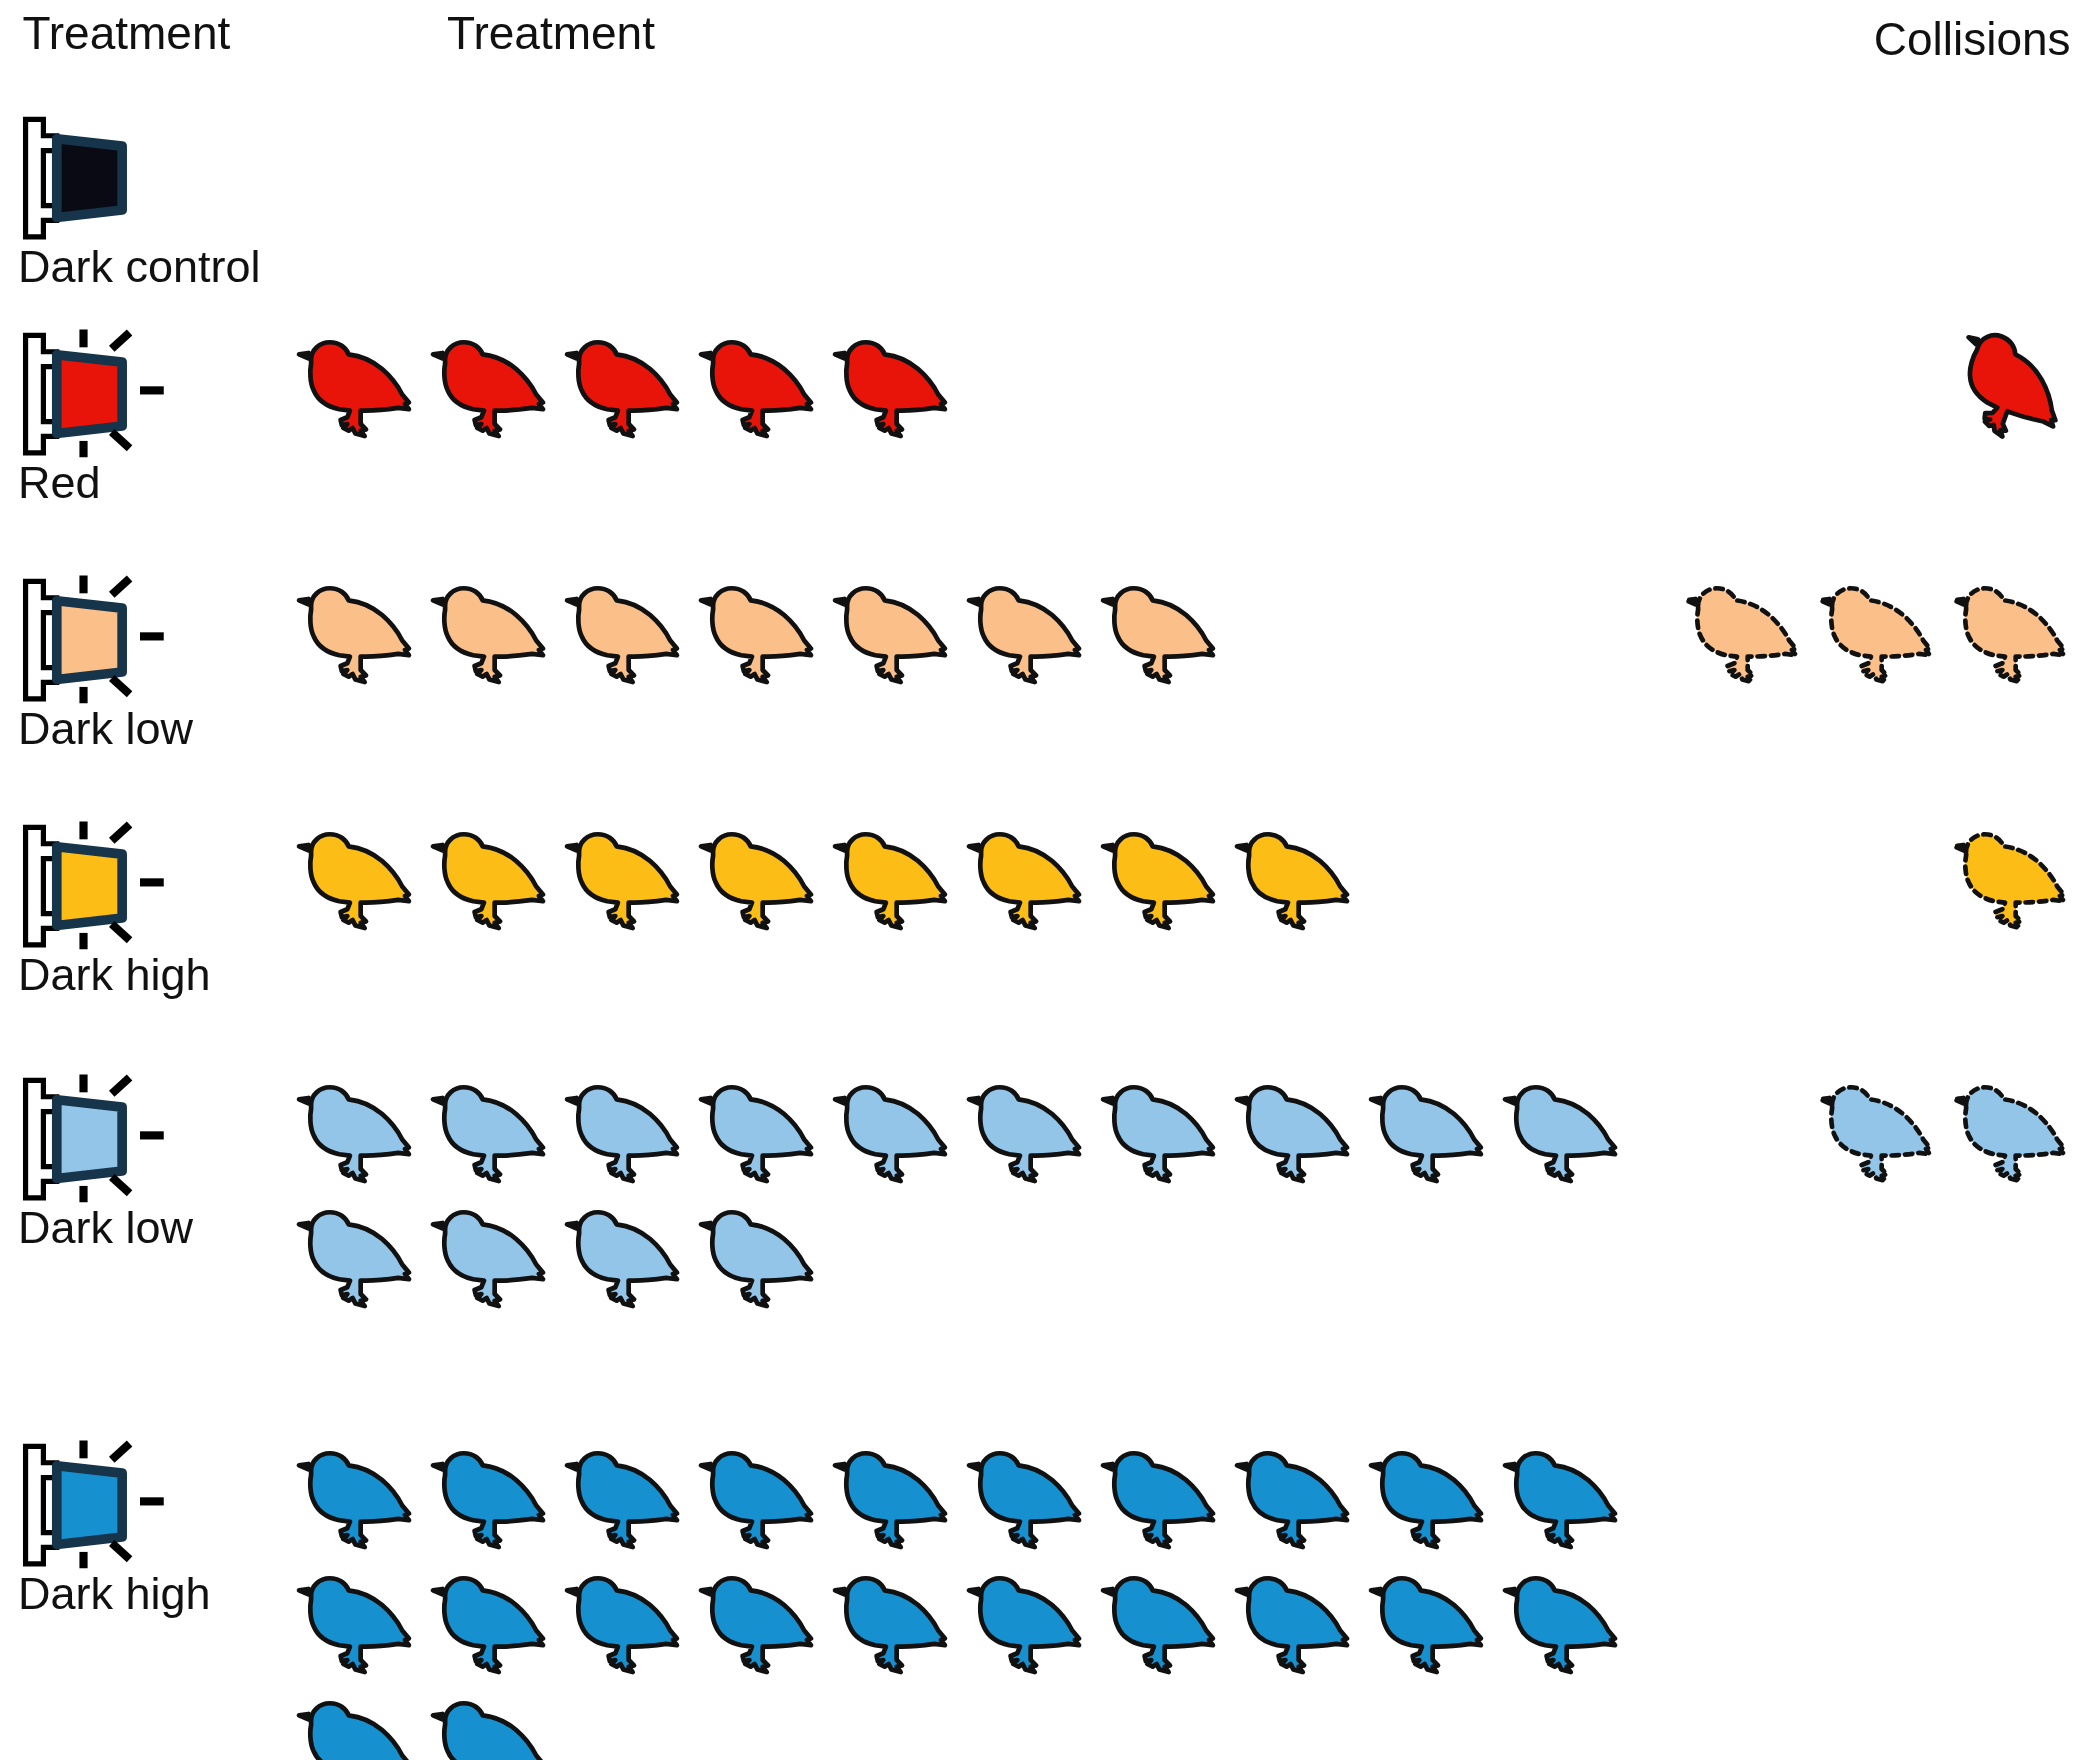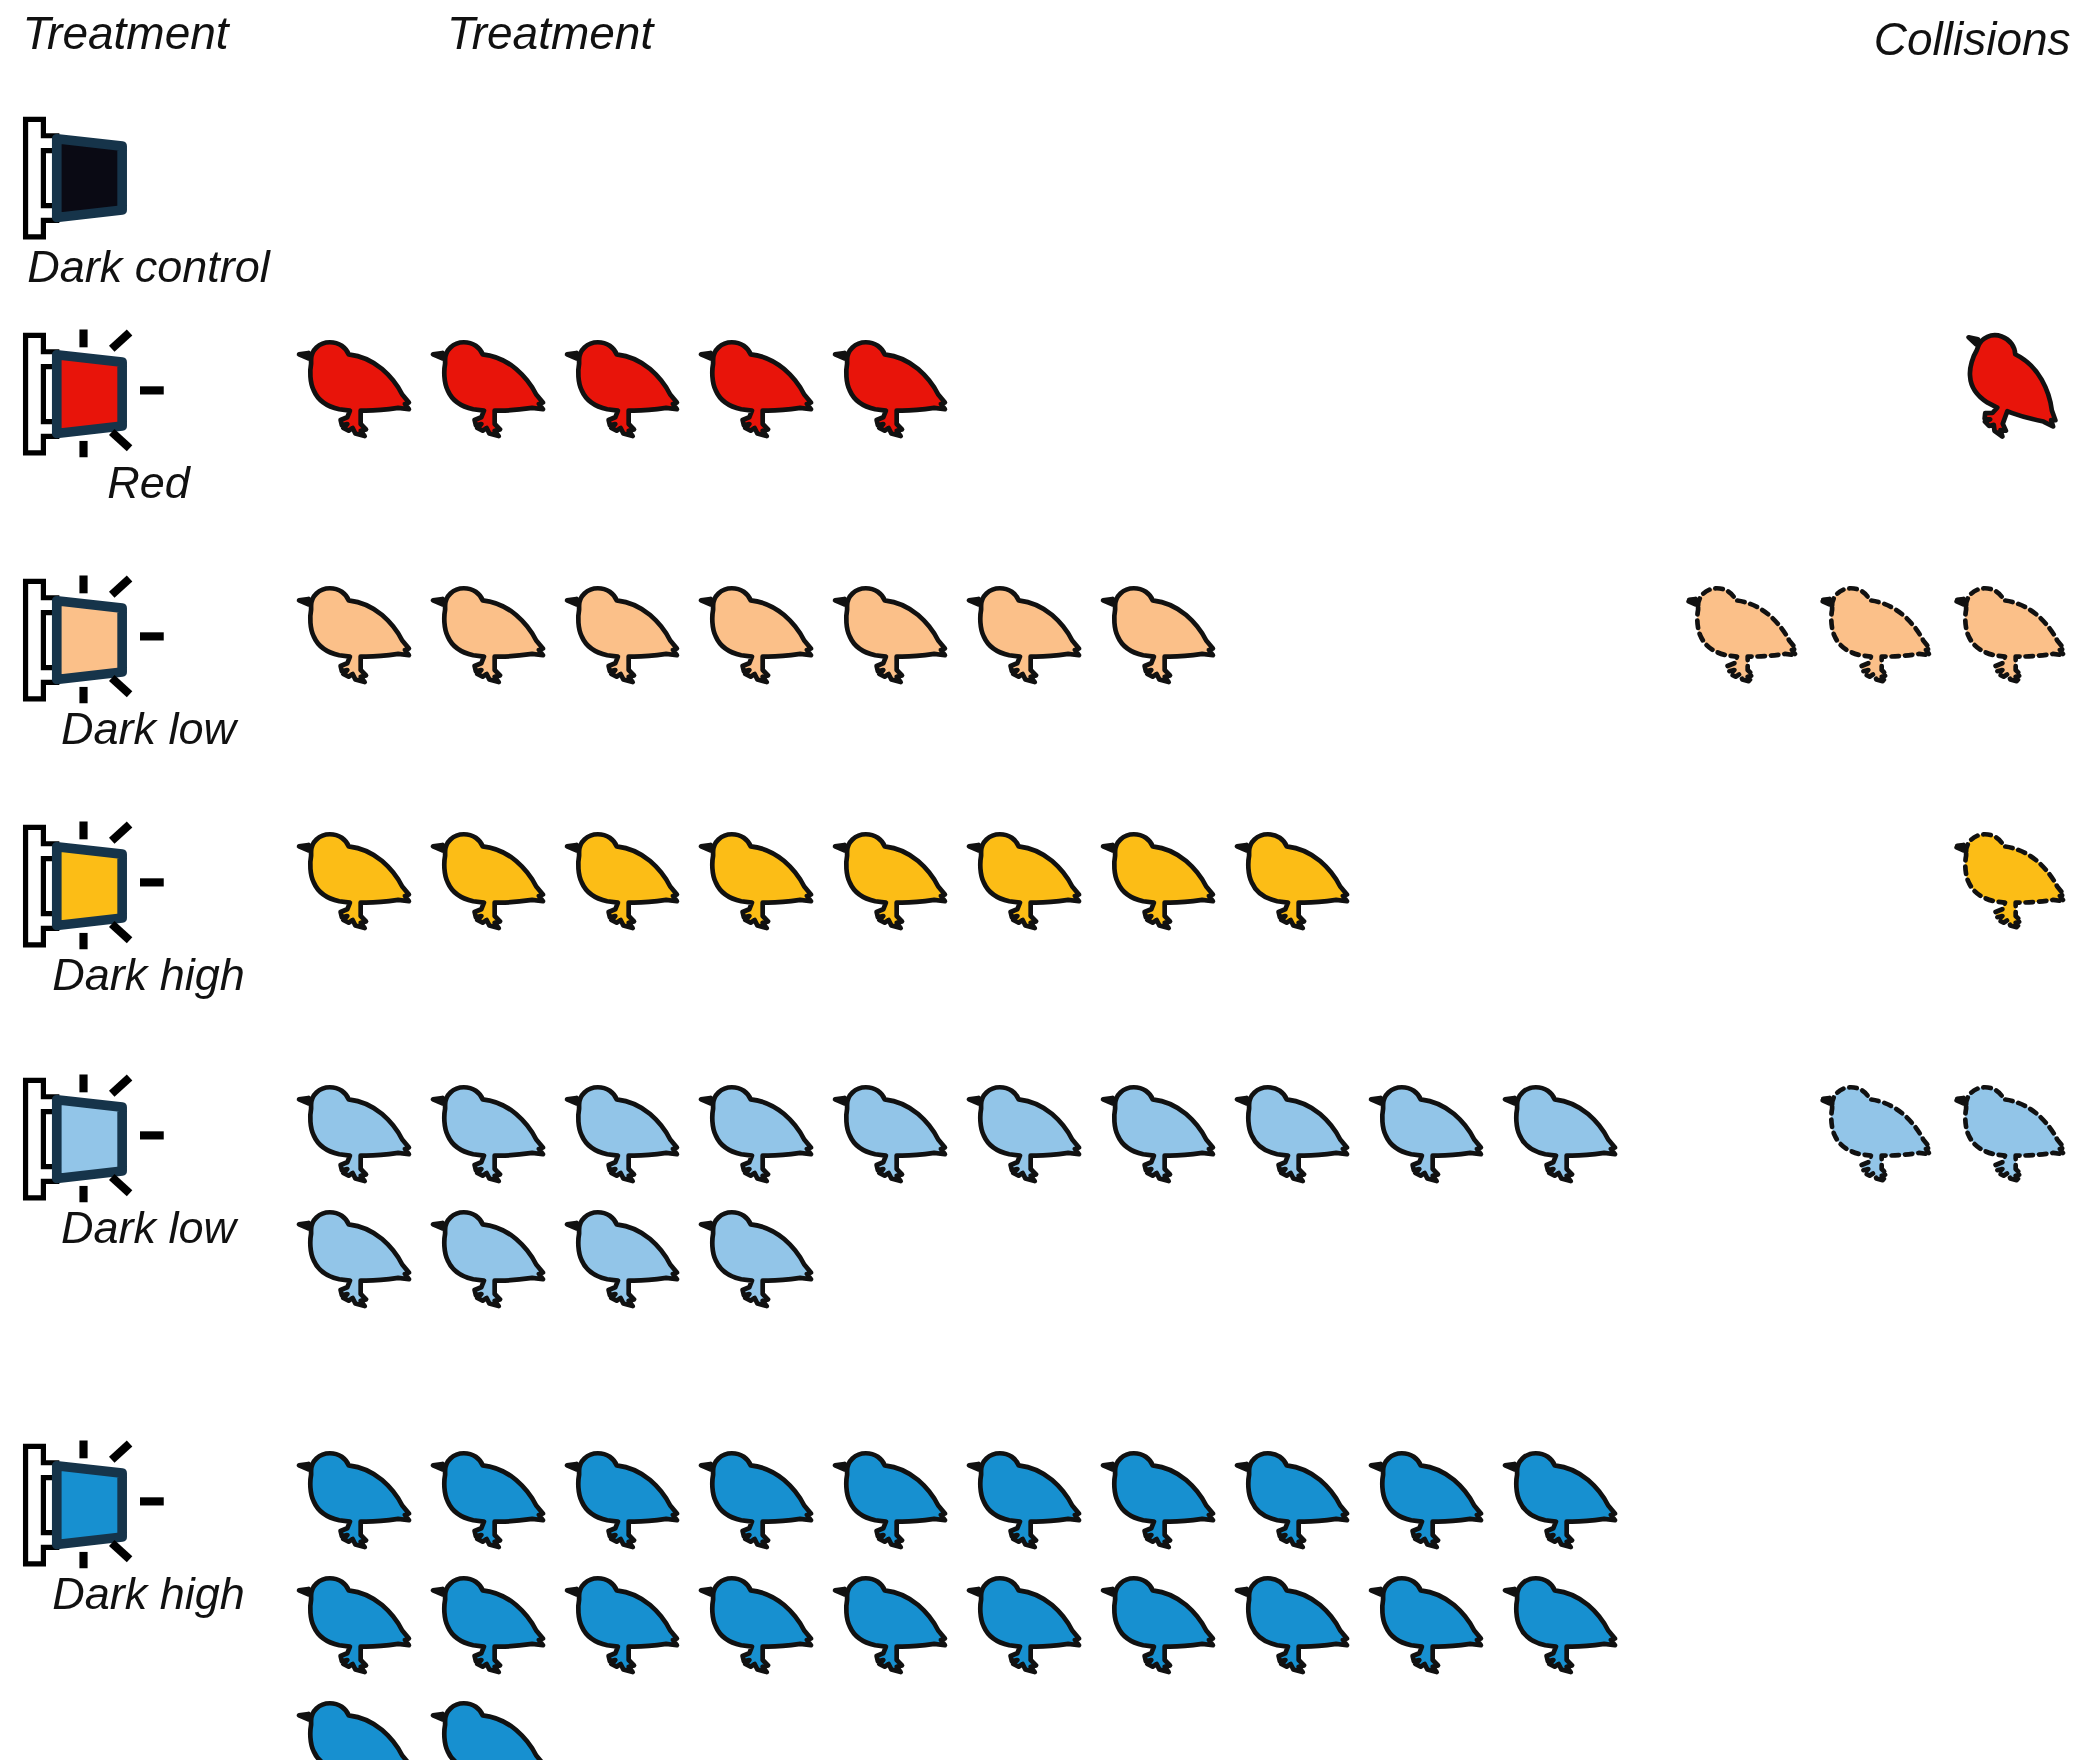--- a/index.html
+++ b/index.html
@@ -1,32 +1,32 @@
 <!DOCTYPE html>
 <html style="font-size:12px"><head>
 <meta charset="utf-8">
 <style>
   html,body{margin:0;padding:0;background:#ffffff;}
   body{width:2087px;height:1761px;font-family:"Liberation Sans","DejaVu Sans",sans-serif;color:#0b0b0b;overflow:hidden;position:relative;}
 
-  .chart{position:relative;width:2087px;height:1623px;font-style:italic;}
+  .chart{position:relative;width:2087px;height:1623px;}
 
   
   .hdr{position:absolute;font-size:46px;line-height:1;color:#111;letter-spacing:0px;white-space:nowrap;}
   #hdr-treatment{left:22.4px;top:10.4px;}
   #hdr-groundings{left:447px;top:10.4px;}
   #hdr-collisions{right:16.4px;top:16px;}
 
   
   .row{position:absolute;left:0;width:2087px;}
 
   
   .treatment{position:absolute;left:18px;top:0;width:261px;}
   .lamp-wrap{position:relative;width:186px;height:127px;}
-  .lamp-label{font-size:45px;line-height:1;color:#111;white-space:nowrap;margin-top:4.5px;text-align:center;}
+  .lamp-label{font-size:45px;line-height:1;color:#111;white-space:nowrap;margin-top:4.5px;}
 
   
   .grounding-area{position:absolute;left:291px;top:0;width:1327px;}
   .collision-area{position:absolute;right:7.5px;top:0;text-align:right;width:671px;}
   .bird-line{display:block;white-space:nowrap;height:125px;}
   .bird{display:inline-block;width:134px;height:125px;vertical-align:top;}
   .collision-area .bird-line{text-align:right;}
 
   svg{display:block;overflow:visible;}
 </style>

